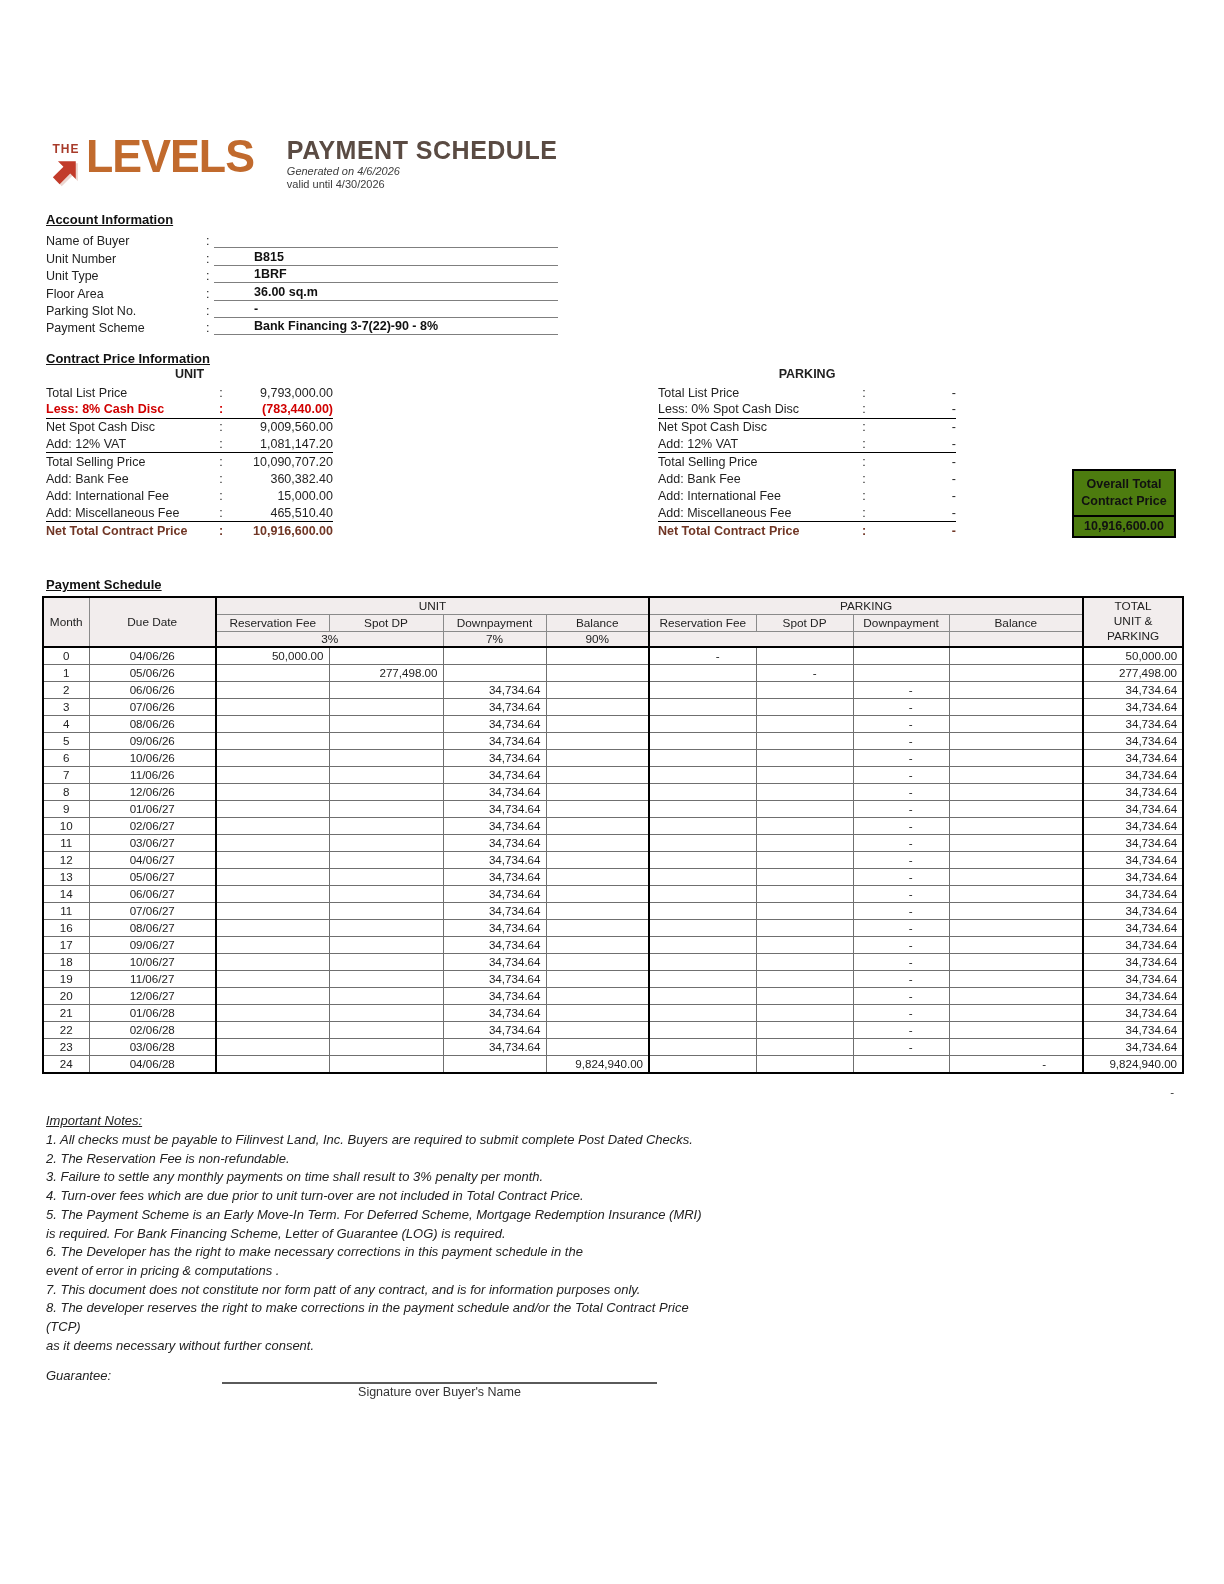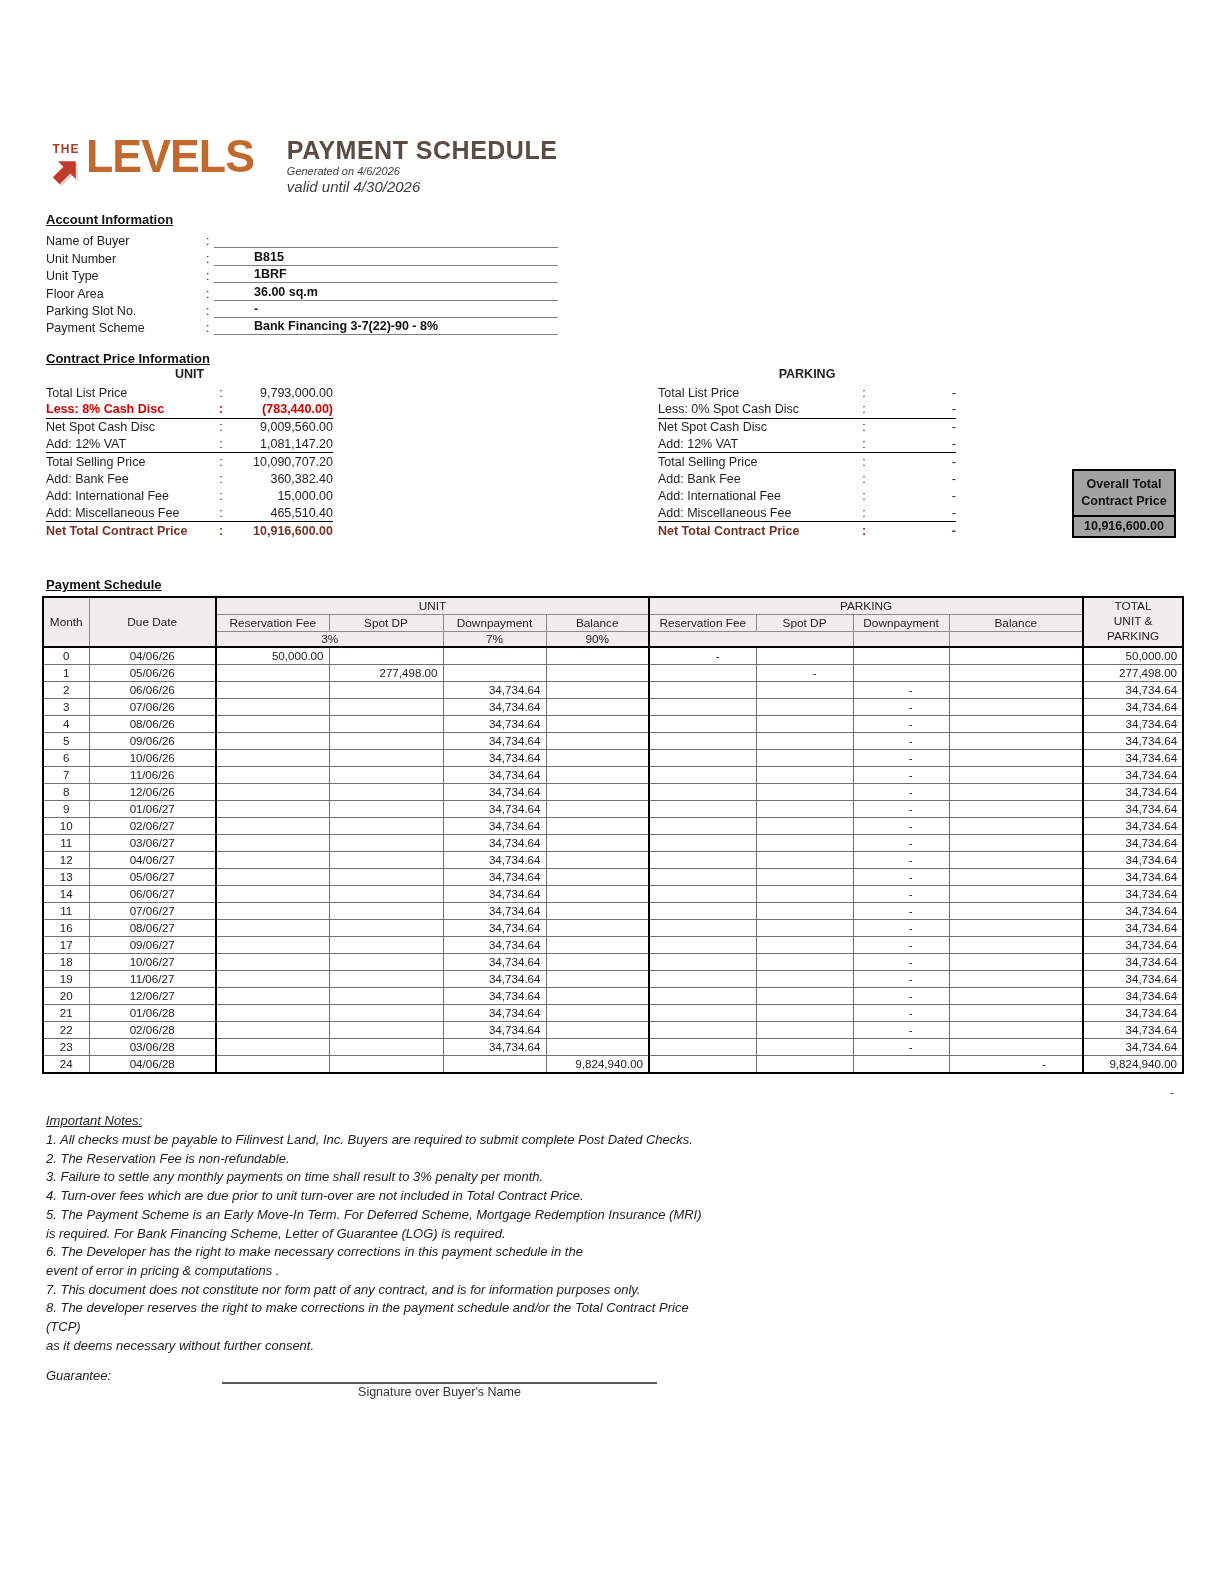--- a/index.html
+++ b/index.html
@@ -13,21 +13,21 @@
   .brand { position:absolute; left:48px; top:134px; display:flex; align-items:flex-start; }
   .logo { display:flex; align-items:flex-start; }
   .logo-left { display:flex; flex-direction:column; align-items:center; width:36px; margin-top:9px; }
   .logo-the { font-size:12px; font-weight:bold; color:#a83b2a; letter-spacing:1px; line-height:1; }
   .logo-arrow { width:30px; height:30px; margin-top:1px; overflow:visible; }
   .logo-levels { font-size:47px; font-weight:bold; color:#c16a2d; line-height:0.95; letter-spacing:-1px;
                  display:inline-block; transform:scaleX(.95); transform-origin:left top; margin-left:2px; }
   .title-wrap { margin-left:24px; margin-top:3px; }
   .doc-title { font-size:25px; font-weight:600; color:#5a4b43; letter-spacing:.5px; line-height:1.05; }
   .doc-sub { font-size:11px; font-style:italic; color:#3c3c3c; line-height:1.2; margin-top:2px; }
-  .doc-sub2 { font-size:15px; font-style:italic; color:#3c3c3c; line-height:1.2; }
+  .doc-sub2 { font-size:11px; color:#3c3c3c; line-height:1.2; }
 
   
   .sec-head { font-size:13px; font-weight:bold; color:#111; text-decoration:underline; }
 
   
   .sec-account { position:absolute; left:46px; top:212px; width:512px; }
   .acc-rows { margin-top:4px; }
   .acc-row { display:flex; height:17.4px; align-items:flex-end; font-size:12.5px; }
   .acc-label { width:160px; color:#222; }
   .acc-colon { width:8px; color:#222; }
@@ -47,21 +47,21 @@
   .price-block.parking .price-label { width:196px; }
   .price-block.parking .price-colon { width:20px; }
   .price-block.parking .price-value { width:82px; }
   
   .price-rows .price-row:nth-of-type(2) { border-bottom:1.5px solid #000; }
   .price-rows .price-row:nth-of-type(4) { border-bottom:1.5px solid #000; }
   .price-rows .price-row:nth-of-type(8) { border-bottom:1.5px solid #000; }
   .price-block.unit .price-rows .price-row:nth-of-type(2) { color:#d10000; font-weight:bold; }
   .price-rows .price-row:nth-of-type(9) { color:#703625; font-weight:bold; }
 
-  .overall-box { position:absolute; left:1072px; top:469px; width:104px; border:2.5px solid #000; background:#a3a3a3; }
+  .overall-box { position:absolute; left:1072px; top:469px; width:104px; border:2.5px solid #000; background:#4d7c0f; }
   .overall-label { font-weight:bold; font-size:12.5px; text-align:center; padding:5px 4px; line-height:1.35; color:#111; }
   .overall-value { border-top:2px solid #000; font-weight:bold; font-size:12.5px; text-align:center; padding:2px 3px 3px; color:#111; }
 
   
   .sec-sched-head { position:absolute; left:46px; top:577px; }
   table.sched { position:absolute; left:42px; top:596px; width:1140px;
                 border-collapse:collapse; border:2.5px solid #000; table-layout:fixed; }
   table.sched th, table.sched td { border:1px solid #8a8a8a; overflow:hidden; white-space:nowrap; }
   table.sched thead th { background:#f2eded; font-weight:normal; font-size:11.8px; color:#222; }
   tr.h1 th { height:17px; }

